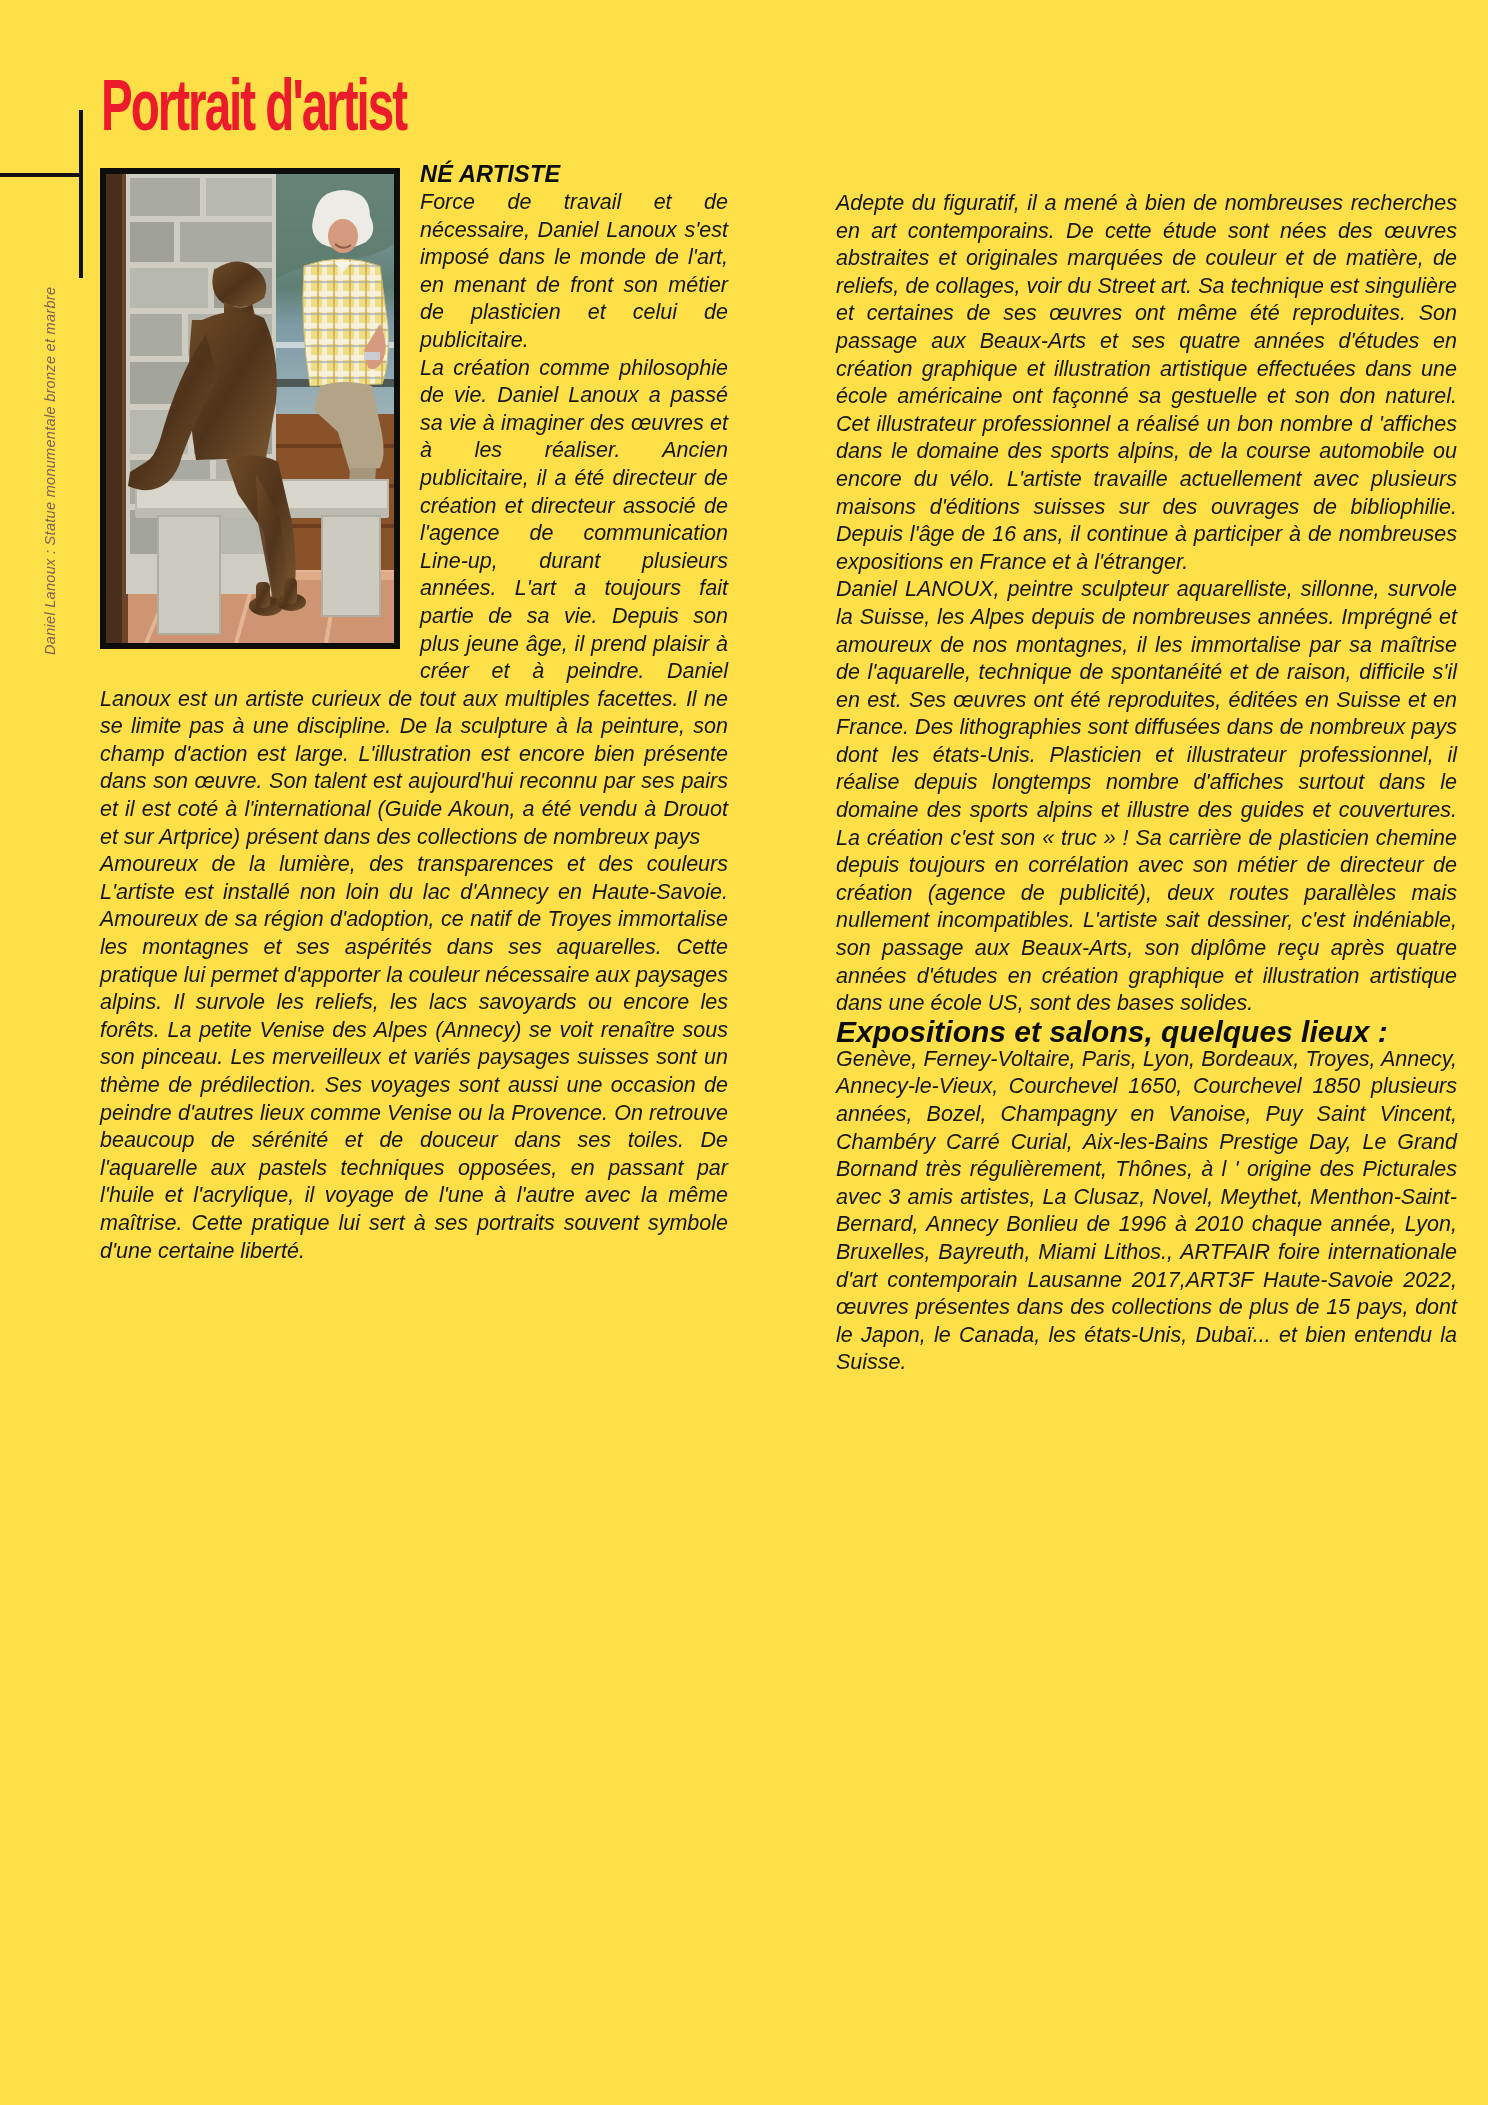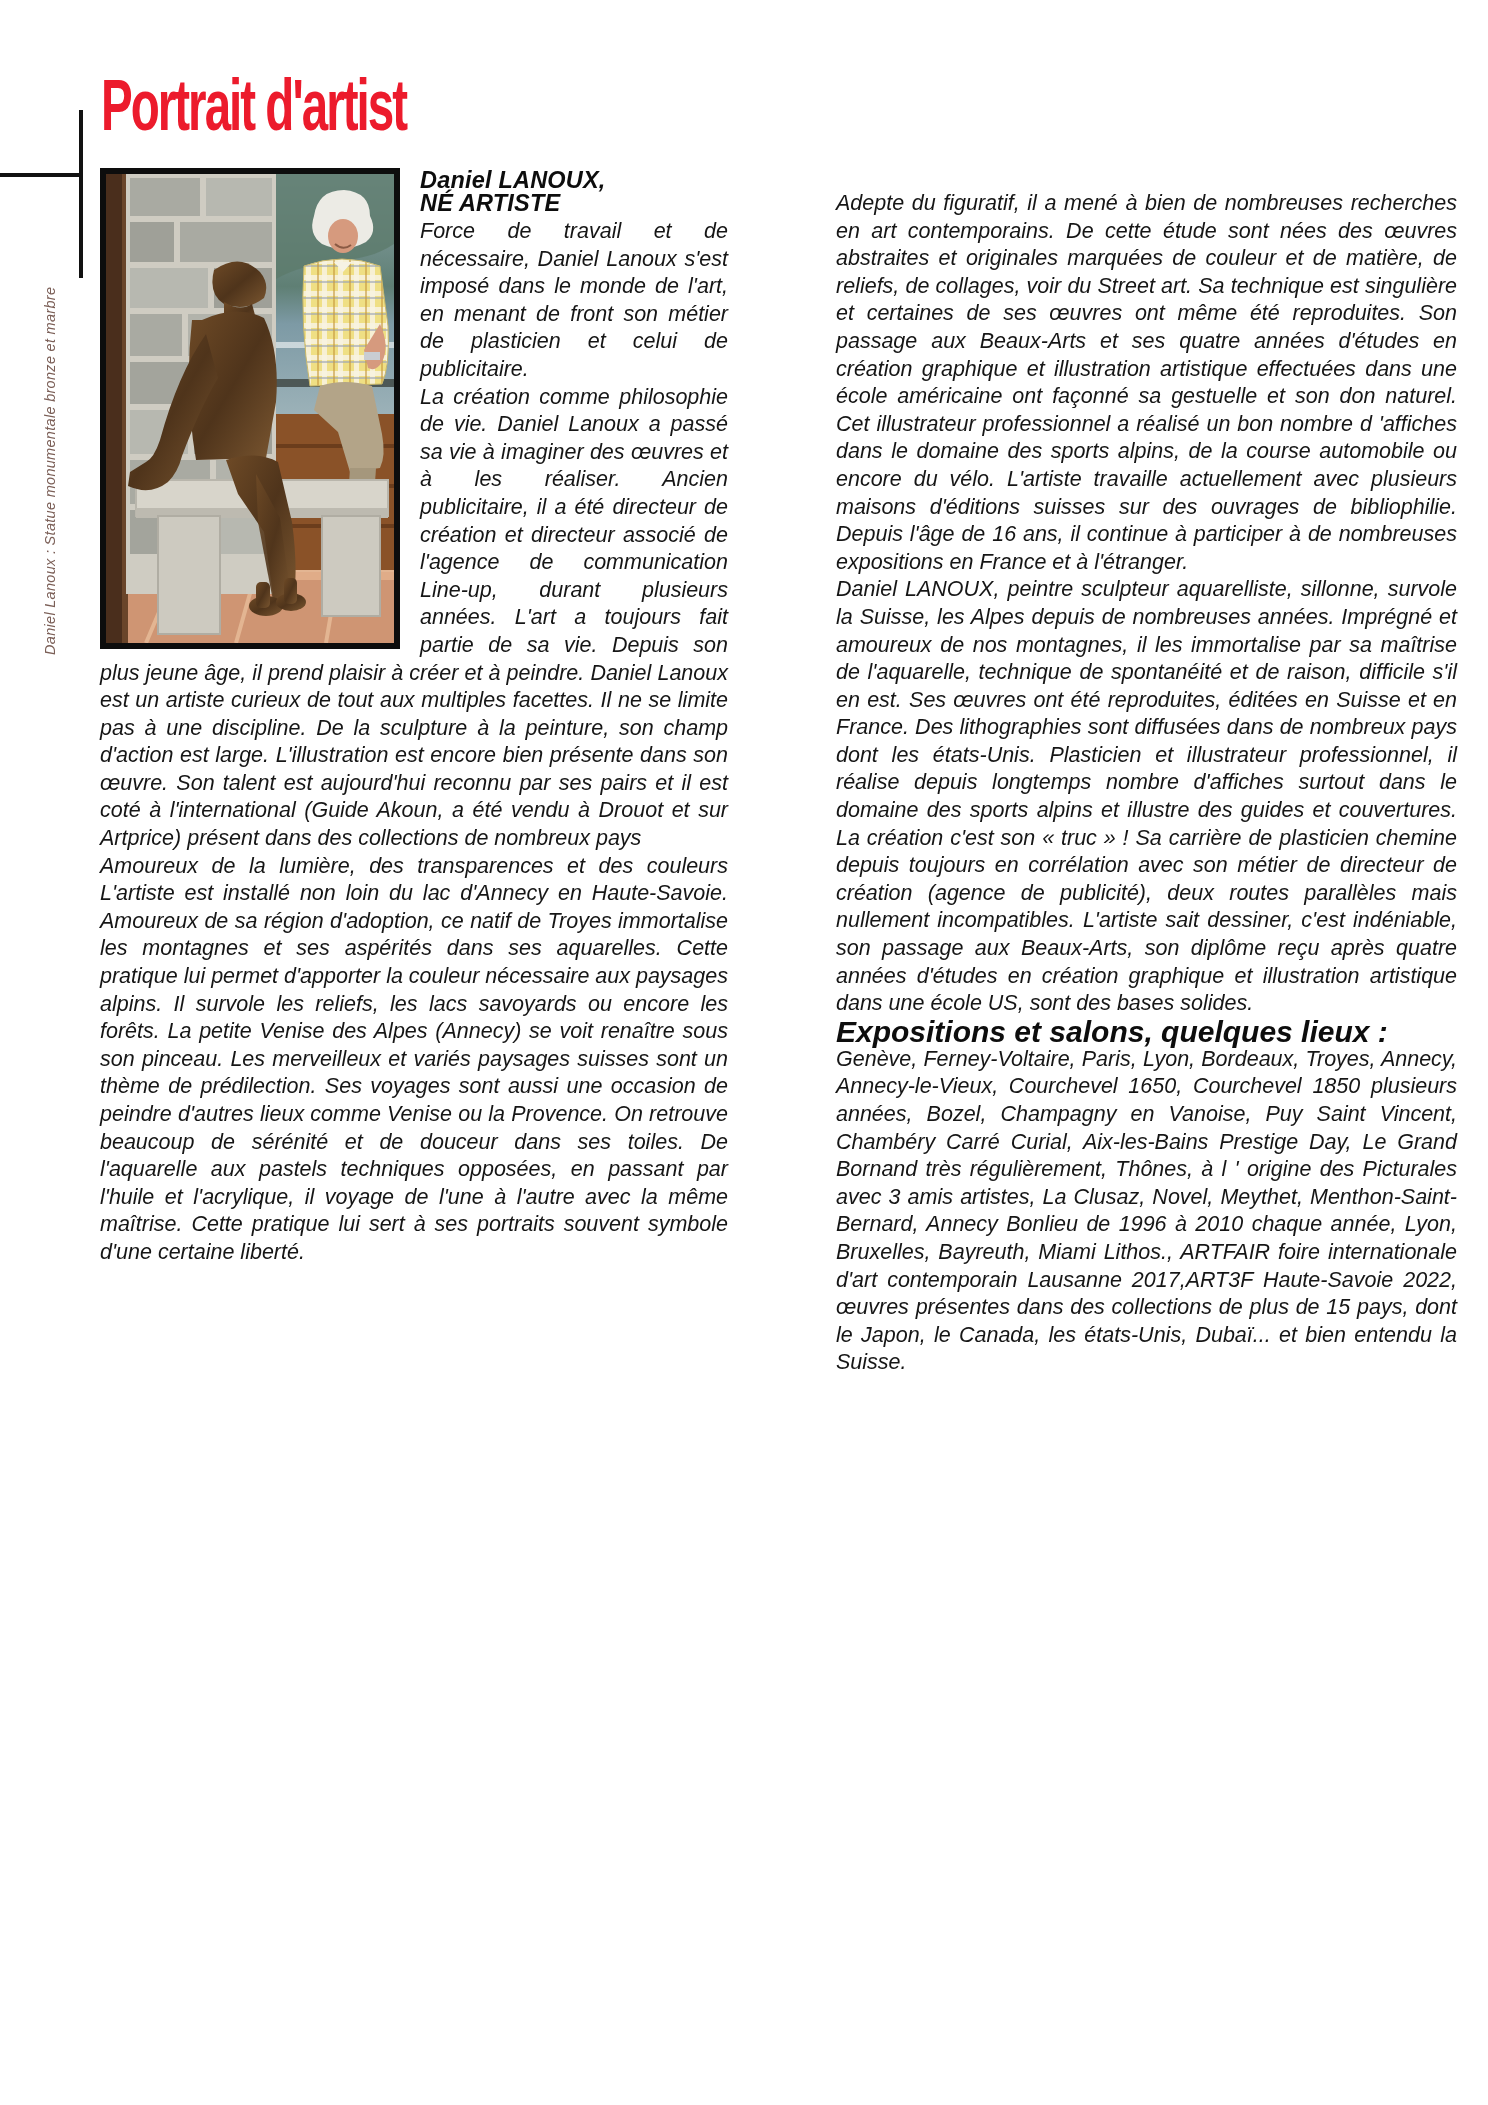--- a/index.html
+++ b/index.html
@@ -1,19 +1,19 @@
 <!DOCTYPE html>
 <html lang="fr"><head>
 <meta charset="utf-8">
 <style>
   html,body{margin:0;padding:0;background:#888;}
   .page{
     position:relative;
     width:1488px;height:2105px;
-    background:#ffffff;
+    background:#fde047;
     overflow:hidden;
     font-family:"Liberation Sans","DejaVu Sans",sans-serif;
   }
   
   .rule-v{position:absolute;left:79px;top:110px;width:4px;height:168px;background:#111;}
   .rule-h{position:absolute;left:0;top:173px;width:81px;height:4px;background:#111;}
 
   .page-title{
     position:absolute;left:101px;top:64px;
     margin:0;
@@ -159,21 +159,20 @@
           <path d="M120,286 q30,-10 52,2 l14,60 q6,44 2,78 l-20,2 l-10,-70 l-26,-38 z"></path>
           <path d="M150,300 l24,44 l12,86 l-18,2 l-16,-84 z" opacity=".9"></path>
           <ellipse cx="160" cy="432" rx="17" ry="10"></ellipse>
           <ellipse cx="185" cy="428" rx="15" ry="9"></ellipse>
           <rect x="150" y="408" width="14" height="26" rx="5"></rect>
           <rect x="178" y="404" width="13" height="26" rx="5"></rect>
         </g>
       </svg>
     </div>
 
-    <p class="intro-heading">Daniel LANOUX,</p>
     <p class="intro-heading" style="margin-top:-6px">NÉ ARTISTE</p>
 
     <p>Force de travail et de nécessaire, Daniel Lanoux s'est imposé dans le monde de l'art, en menant de front son métier de plasticien et celui de publicitaire.</p>
     <p>La création comme philosophie de vie. Daniel Lanoux a passé sa vie à imaginer des œuvres et à les réaliser. Ancien publicitaire, il a été directeur de création et directeur associé de l'agence de communication Line-up, durant plusieurs années. L'art a toujours fait partie de sa vie. Depuis son plus jeune âge, il prend plaisir à créer et à peindre. Daniel Lanoux est un artiste curieux de tout aux multiples facettes. Il ne se limite pas à une discipline. De la sculpture à la peinture, son champ d'action est large. L'illustration est encore bien présente dans son œuvre. Son talent est aujourd'hui reconnu par ses pairs et il est coté à l'international (Guide Akoun, a été vendu à Drouot et sur Artprice) présent dans des collections de nombreux pays</p>
     <p>Amoureux de la lumière, des transparences et des couleurs L'artiste est installé non loin du lac d'Annecy en Haute-Savoie. Amoureux de sa région d'adoption, ce natif de Troyes immortalise les montagnes et ses aspérités dans ses aquarelles. Cette pratique lui permet d'apporter la couleur nécessaire aux paysages alpins. Il survole les reliefs, les lacs savoyards ou encore les forêts. La petite Venise des Alpes (Annecy) se voit renaître sous son pinceau. Les merveilleux et variés paysages suisses sont un thème de prédilection. Ses voyages sont aussi une occasion de peindre d'autres lieux comme Venise ou la Provence. On retrouve beaucoup de sérénité et de douceur dans ses toiles. De l'aquarelle aux pastels techniques opposées, en passant par l'huile et l'acrylique, il voyage de l'une à l'autre avec la même maîtrise. Cette pratique lui sert à ses portraits souvent symbole d'une certaine liberté.</p>
   </div>
 
   <div class="col col-right">
     <p>Adepte du figuratif, il a mené à bien de nombreuses recherches en art contemporains. De cette étude sont nées des œuvres abstraites et originales marquées de couleur et de matière, de reliefs, de collages, voir du Street art. Sa technique est singulière et certaines de ses œuvres ont même été reproduites. Son passage aux Beaux-Arts et ses quatre années d'études en création graphique et illustration artistique effectuées dans une école américaine ont façonné sa gestuelle et son don naturel. Cet illustrateur professionnel a réalisé un bon nombre d 'affiches dans le domaine des sports alpins, de la course automobile ou encore du vélo. L'artiste travaille actuellement avec plusieurs maisons d'éditions suisses sur des ouvrages de bibliophilie. Depuis l'âge de 16 ans, il continue à participer à de nombreuses expositions en France et à l'étranger.</p>
     <p>Daniel LANOUX, peintre sculpteur aquarelliste, sillonne, survole la Suisse, les Alpes depuis de nombreuses années. Imprégné et amoureux de nos montagnes, il les immortalise par sa maîtrise de l'aquarelle, technique de spontanéité et de raison, difficile s'il en est. Ses œuvres ont été reproduites, éditées en Suisse et en France. Des lithographies sont diffusées dans de nombreux pays dont les états-Unis. Plasticien et illustrateur professionnel, il réalise depuis longtemps nombre d'affiches surtout dans le domaine des sports alpins et illustre des guides et couvertures. La création c'est son « truc » ! Sa carrière de plasticien chemine depuis toujours en corrélation avec son métier de directeur de création (agence de publicité), deux routes parallèles mais nullement incompatibles. L'artiste sait dessiner, c'est indéniable, son passage aux Beaux-Arts, son diplôme reçu après quatre années d'études en création graphique et illustration artistique dans une école US, sont des bases solides.</p>

